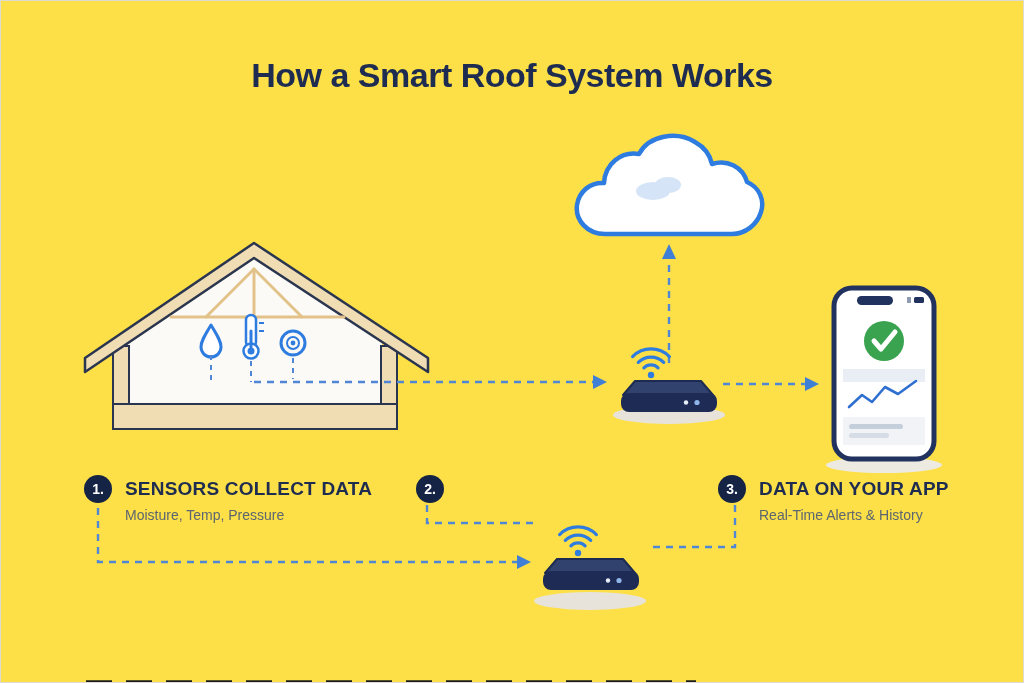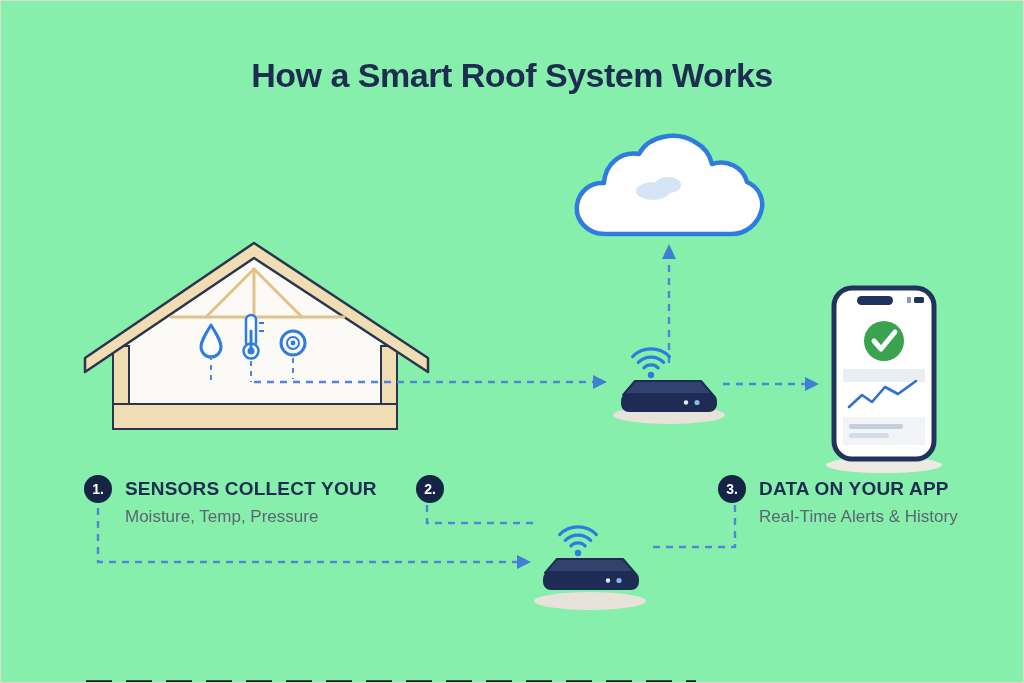--- a/index.html
+++ b/index.html
@@ -1,20 +1,20 @@
 <!DOCTYPE html>
 <html><head>
 <meta charset="utf-8">
 <style>
   html,body{margin:0;padding:0;background:#e9e6e0;}
   .canvas{
     position:relative;
     width:1024px;height:683px;
     margin:0 auto;
-    background:#86efac;
+    background:#fde047;
     border:1px solid #e0dbd2;
     box-sizing:border-box;
     overflow:hidden;
     font-family:"Liberation Sans", sans-serif;
   }
   .layer{position:absolute;left:0;top:0;}
   .title{
     position:absolute;left:0;top:55px;width:100%;
     margin:0;text-align:center;
     font-size:34px;font-weight:bold;letter-spacing:-0.5px;
@@ -29,21 +29,21 @@
     background:#152445;color:#ffffff;
     font-size:14px;font-weight:bold;
     display:flex;align-items:center;justify-content:center;
     flex:0 0 auto;
   }
   .step-label{
     color:#1d2c50;font-size:19px;font-weight:bold;
     letter-spacing:0.2px;line-height:28px;white-space:nowrap;
   }
   .step-subtitle{
-    color:#5c6570;font-size:17px;margin-top:4px;white-space:nowrap;
+    color:#5c6570;font-size:14px;margin-top:4px;white-space:nowrap;
   }
 </style>
 </head>
 <body>
 
 <div class="canvas">
 
   <svg class="layer" width="1024" height="683" viewBox="0 0 1024 683">
 
     <ellipse cx="668" cy="414" rx="56" ry="9" fill="#e7e3da"></ellipse>
@@ -158,21 +158,21 @@
     </g>
 
     <line x1="85" y1="681" x2="695" y2="681" stroke="#1c1c1c" stroke-width="3.5" stroke-dasharray="26 14"></line>
   </svg>
 
   <h1 class="title">How a Smart Roof System Works</h1>
 
   <div class="step step1">
     <div class="badge">1.</div>
     <div class="step-text">
-      <div class="step-label">SENSORS COLLECT YOUR</div>
+      <div class="step-label">SENSORS COLLECT DATA</div>
       <div class="step-subtitle">Moisture, Temp, Pressure</div>
     </div>
   </div>
 
   <div class="step step2">
     <div class="badge">2.</div>
   </div>
 
   <div class="step step3">
     <div class="badge">3.</div>

